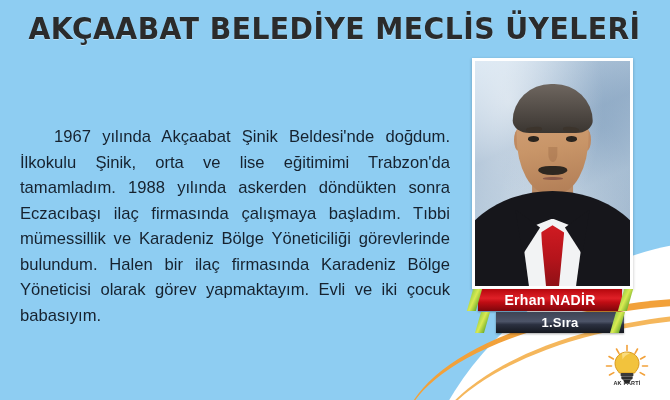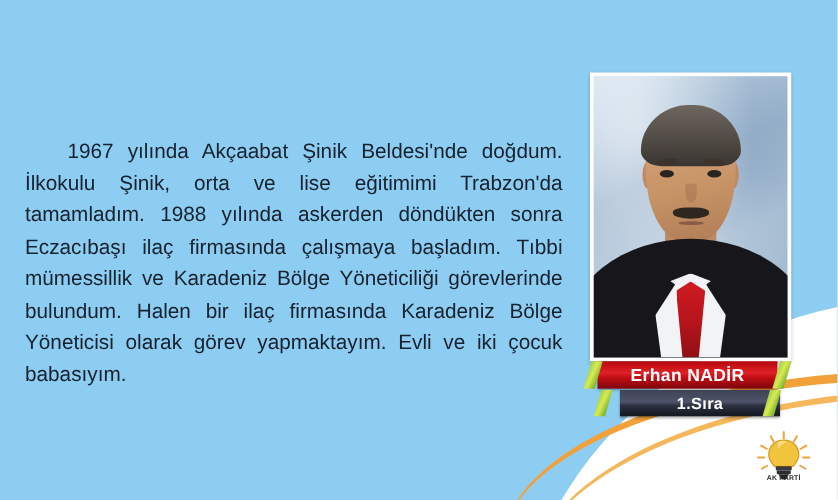--- a/index.html
+++ b/index.html
@@ -83,21 +83,21 @@
     color: #2b2b2b;
     text-shadow: 0 1px 0 rgba(255,255,255,0.35);
     white-space: nowrap;
     transform: scaleX(0.94);
   }
 
   
   .bio {
     position: absolute;
     left: 20px;
-    top: 108px;
+    top: 124px;
     width: 430px;
     font-family: "Liberation Sans", sans-serif;
     font-size: 16.6px;
     line-height: 25.5px;
     color: #16222f;
     text-align: justify;
     text-indent: 34px;
     -moz-hyphens: none;
   }
 
@@ -342,20 +342,23 @@
 
 <div id="poster">
 
   <div class="bg-base"></div>
 
   <div class="corner-white"></div>
   <div class="corner-white2"></div>
   <div class="swoosh"></div>
   <div class="swoosh2"></div>
 
+  <div class="title-bar">
+    <div class="title-text">AKÇAABAT BELEDİYE MECLİS ÜYELERİ</div>
+  </div>
 
   <div class="bio">1967 yılında Akçaabat Şinik Beldesi'nde doğdum. İlkokulu Şinik, orta ve lise eğitimimi Trabzon'da tamamladım. 1988 yılında askerden döndükten sonra Eczacıbaşı ilaç firmasında çalışmaya başladım. Tıbbi mümessillik ve Karadeniz Bölge Yöneticiliği görevlerinde bulundum. Halen bir ilaç firmasında Karadeniz Bölge Yöneticisi olarak görev yapmaktayım. Evli ve iki çocuk babasıyım.</div>
 
   <div class="photo-frame">
     <div class="photo">
       <div class="ear-l"></div>
       <div class="ear-r"></div>
       <div class="neck"></div>
       <div class="face"></div>
       <div class="hair"></div>

